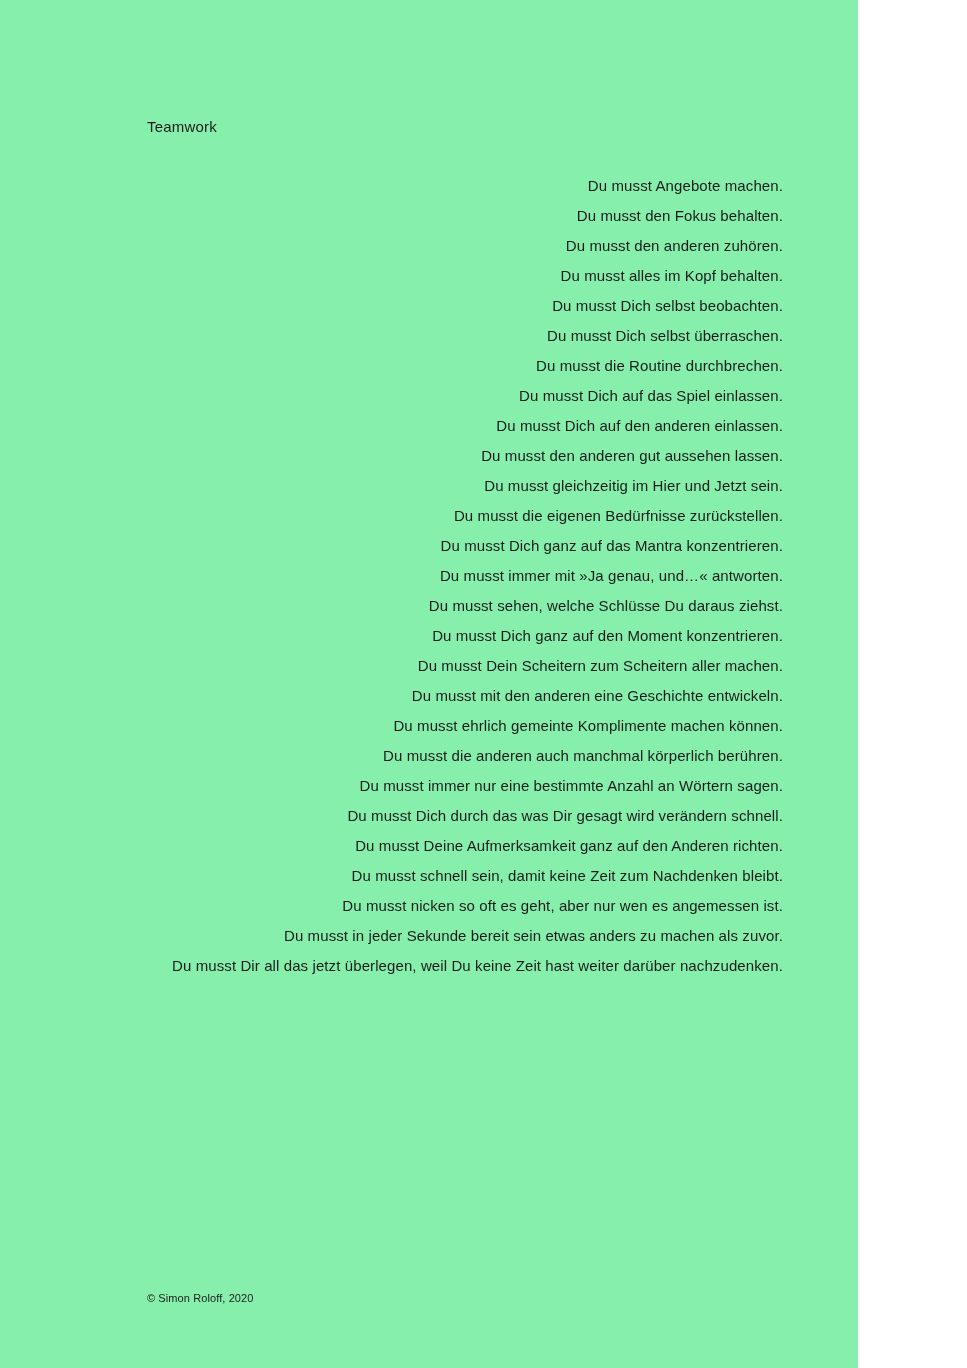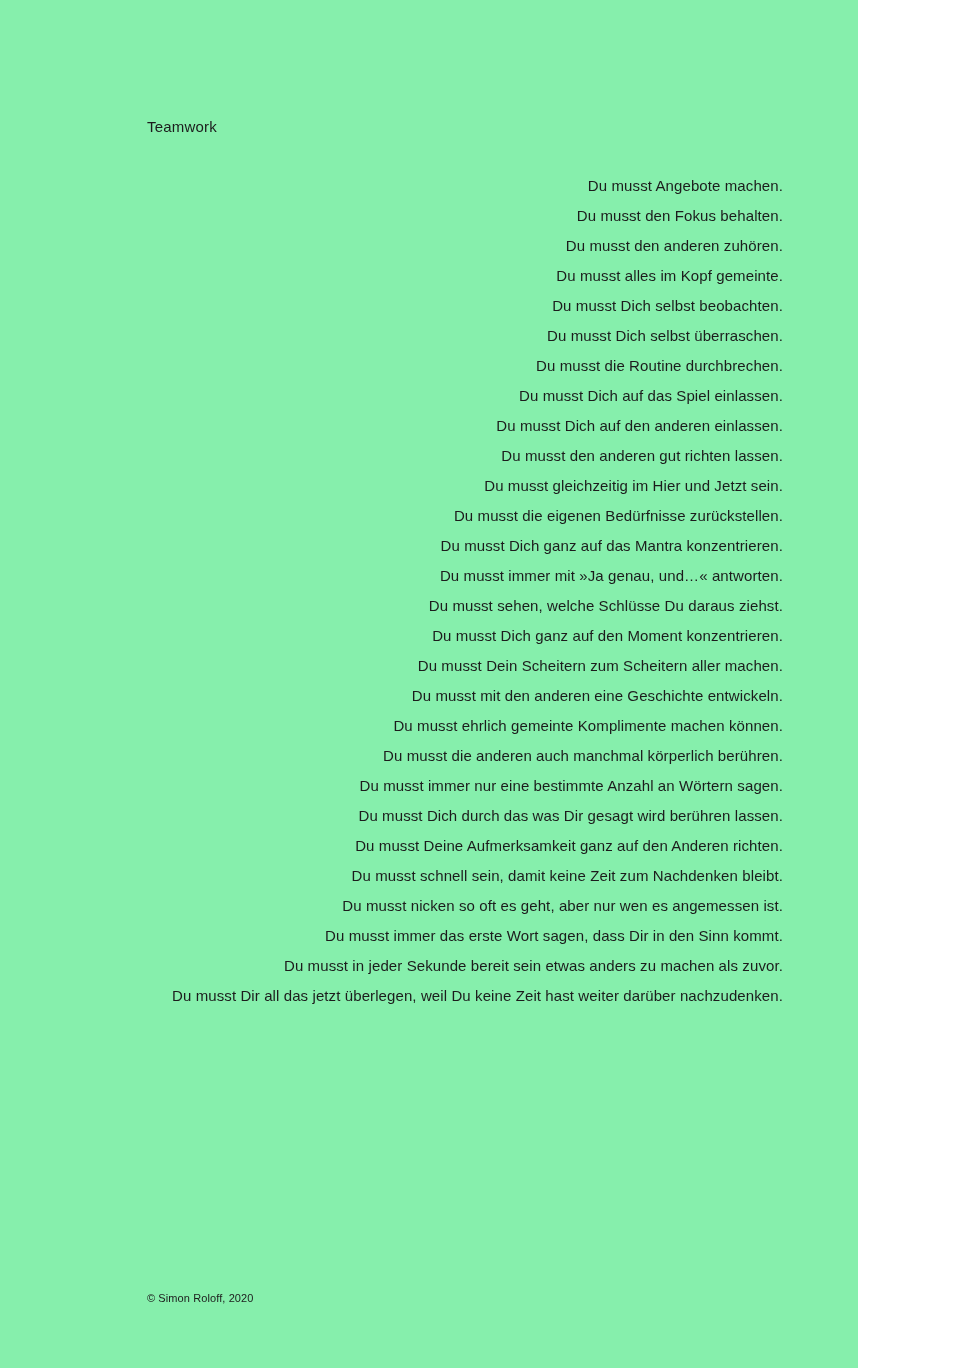--- a/index.html
+++ b/index.html
@@ -50,41 +50,40 @@
 </head>
 <body>
 
 <div class="page">
   <div class="doc-title">Teamwork</div>
 
   <div class="poem-lines">
       <div class="poem-line">Du musst Angebote machen.</div>
       <div class="poem-line">Du musst den Fokus behalten.</div>
       <div class="poem-line">Du musst den anderen zuhören.</div>
-      <div class="poem-line">Du musst alles im Kopf gemeinte.</div>
+      <div class="poem-line">Du musst alles im Kopf behalten.</div>
       <div class="poem-line">Du musst Dich selbst beobachten.</div>
       <div class="poem-line">Du musst Dich selbst überraschen.</div>
       <div class="poem-line">Du musst die Routine durchbrechen.</div>
       <div class="poem-line">Du musst Dich auf das Spiel einlassen.</div>
       <div class="poem-line">Du musst Dich auf den anderen einlassen.</div>
-      <div class="poem-line">Du musst den anderen gut richten lassen.</div>
+      <div class="poem-line">Du musst den anderen gut aussehen lassen.</div>
       <div class="poem-line">Du musst gleichzeitig im Hier und Jetzt sein.</div>
       <div class="poem-line">Du musst die eigenen Bedürfnisse zurückstellen.</div>
       <div class="poem-line">Du musst Dich ganz auf das Mantra konzentrieren.</div>
       <div class="poem-line">Du musst immer mit »Ja genau, und…« antworten.</div>
       <div class="poem-line">Du musst sehen, welche Schlüsse Du daraus ziehst.</div>
       <div class="poem-line">Du musst Dich ganz auf den Moment konzentrieren.</div>
       <div class="poem-line">Du musst Dein Scheitern zum Scheitern aller machen.</div>
       <div class="poem-line">Du musst mit den anderen eine Geschichte entwickeln.</div>
       <div class="poem-line">Du musst ehrlich gemeinte Komplimente machen können.</div>
       <div class="poem-line">Du musst die anderen auch manchmal körperlich berühren.</div>
       <div class="poem-line">Du musst immer nur eine bestimmte Anzahl an Wörtern sagen.</div>
-      <div class="poem-line">Du musst Dich durch das was Dir gesagt wird berühren lassen.</div>
+      <div class="poem-line">Du musst Dich durch das was Dir gesagt wird verändern schnell.</div>
       <div class="poem-line">Du musst Deine Aufmerksamkeit ganz auf den Anderen richten.</div>
       <div class="poem-line">Du musst schnell sein, damit keine Zeit zum Nachdenken bleibt.</div>
       <div class="poem-line">Du musst nicken so oft es geht, aber nur wen es angemessen ist.</div>
-      <div class="poem-line">Du musst immer das erste Wort sagen, dass Dir in den Sinn kommt.</div>
       <div class="poem-line">Du musst in jeder Sekunde bereit sein etwas anders zu machen als zuvor.</div>
       <div class="poem-line">Du musst Dir all das jetzt überlegen, weil Du keine Zeit hast weiter darüber nachzudenken.</div>
     </div>
 
   <div class="doc-footer">© Simon Roloff, 2020</div>
 </div>
 
 </body></html>

